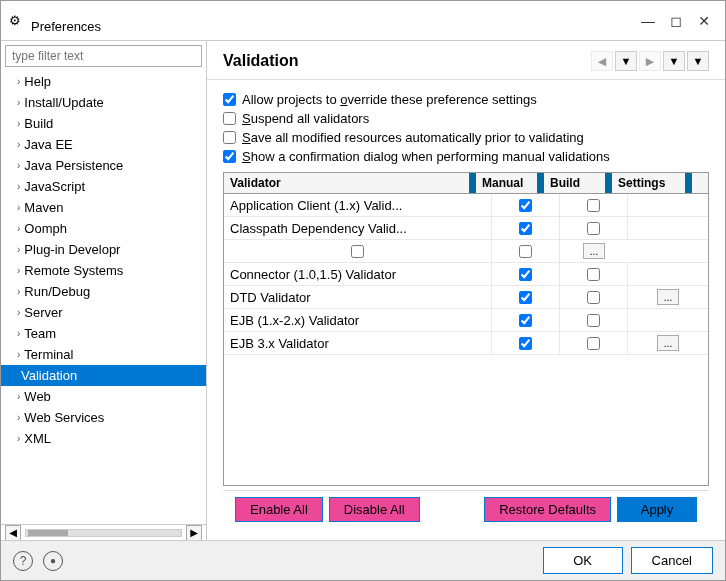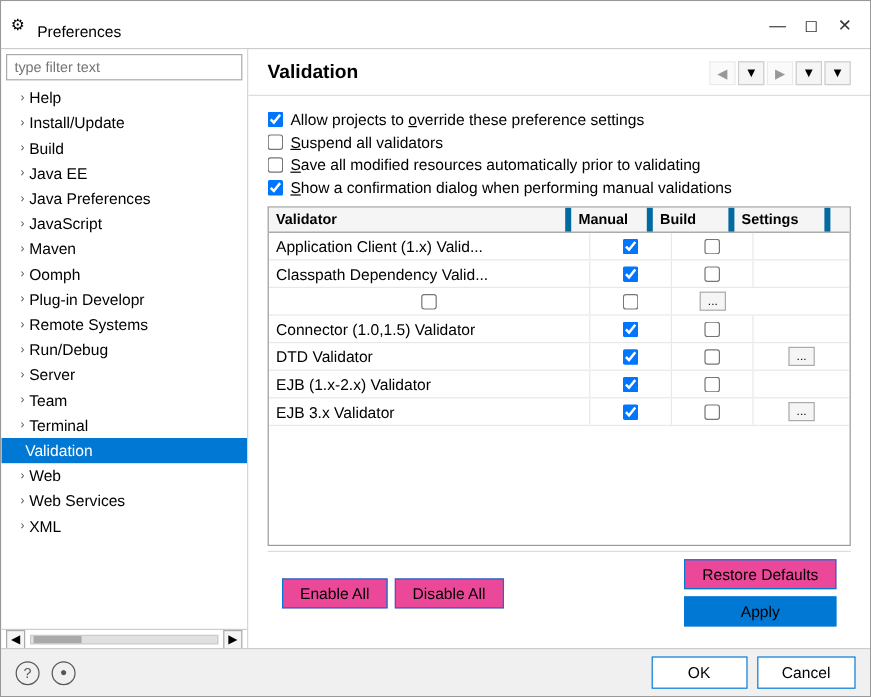--- a/index.html
+++ b/index.html
@@ -32,32 +32,32 @@
     .nav-btn.disabled { opacity: 0.4; cursor: default; }
     .panel-body { flex: 1; padding: 12px 16px; overflow: hidden; display: flex; flex-direction: column; gap: 4px; }
     .checkbox-row { display: flex; align-items: center; gap: 6px; }
     .checkbox-row input[type="checkbox"] { margin: 0; }
     .checkbox-label { font-size: 13px; }
     .checkbox-label u { text-decoration: underline; }
     .info-text { font-size: 13px; color: #000; margin-top: 4px; }
     
     .table-container { flex: 1; border: 1px solid #999; overflow: hidden; display: flex; flex-direction: column; margin-top: 4px; }
     .table-header { display: grid; grid-template-columns: 1fr 68px 68px 80px 16px; background: #f5f5f5; border-bottom: 1px solid #999; }
-    .th { padding: 3px 6px; font-size: 12px; font-weight: bold; border-right: 5px solid #0369a1; color: #000; }
+    .th { padding: 3px 6px; font-size: 12px; font-weight: bold; border-right: 7px solid #0369a1; color: #000; }
     .th:last-child { border-right: none; }
     .table-body { flex: 1; overflow-y: auto; }
     .table-row { display: grid; grid-template-columns: 1fr 68px 68px 80px; border-bottom: 1px solid #e8e8e8; }
     .td { padding: 2px 6px; display: flex; align-items: center; border-right: 1px solid #e8e8e8; min-height: 22px; }
     .td:last-child { border-right: none; }
     .td-center { justify-content: center; }
     .settings-btn { width: 22px; height: 16px; border: 1px solid #aaa; background: #f5f5f5; cursor: pointer; font-size: 10px; display: flex; align-items: center; justify-content: center; }
     
     .bottom-bar { padding: 6px 12px; border-top: 1px solid #ddd; display: flex; align-items: center; justify-content: space-between; }
     .bottom-left { display: flex; gap: 6px; }
-    .bottom-right { display: flex; gap: 6px; flex-direction: column; }
+    .bottom-right { display: flex; gap: 6px; }
     .btn { padding: 4px 14px; border: 1px solid #0078d4; background: #ec4899; cursor: pointer; font-size: 13px; color: #000; min-width: 80px; text-align: center; }
     .btn.primary { background: #0078d4; color: #000000; }
     
     .window-footer { background: #f0f0f0; border-top: 1px solid #ccc; padding: 6px 12px; display: flex; align-items: center; justify-content: space-between; }
     .footer-icons { display: flex; gap: 10px; }
     .footer-icon { width: 20px; height: 20px; border-radius: 50%; border: 1px solid #555; display: flex; align-items: center; justify-content: center; font-size: 12px; cursor: pointer; color: #555; }
     .footer-right { display: flex; gap: 8px; }
     .footer-btn { padding: 5px 20px; border: 1px solid #0078d4; background: #fff; cursor: pointer; font-size: 13px; min-width: 80px; text-align: center; }
     .footer-btn.primary { background: #fff; border-color: #0078d4; color: #000; }
   </style>
@@ -92,21 +92,21 @@
           <div class="tree-item">
             <span class="arrow">›</span>
             <span>Build</span>
           </div>
           <div class="tree-item">
             <span class="arrow">›</span>
             <span>Java EE</span>
           </div>
           <div class="tree-item">
             <span class="arrow">›</span>
-            <span>Java Preferences</span>
+            <span>Java Persistence</span>
           </div>
           <div class="tree-item">
             <span class="arrow">›</span>
             <span>JavaScript</span>
           </div>
           <div class="tree-item">
             <span class="arrow">›</span>
             <span>Maven</span>
           </div>
           <div class="tree-item">

